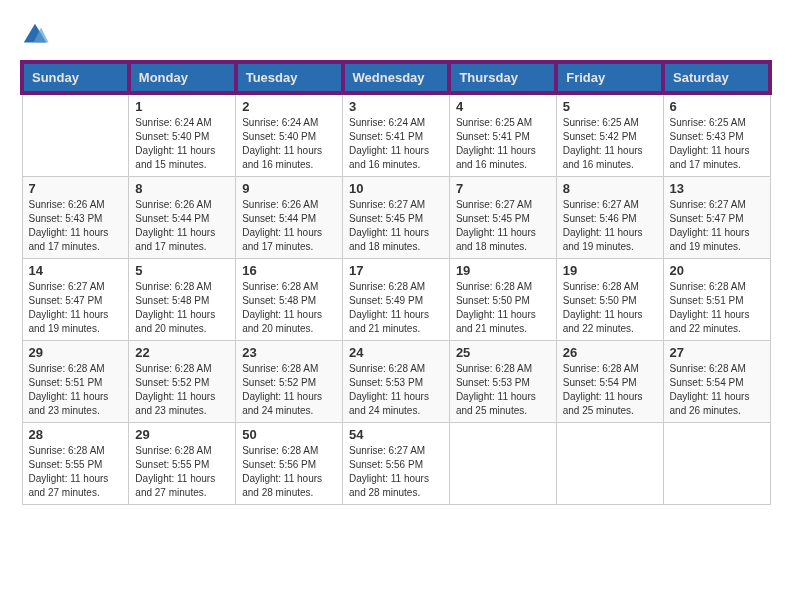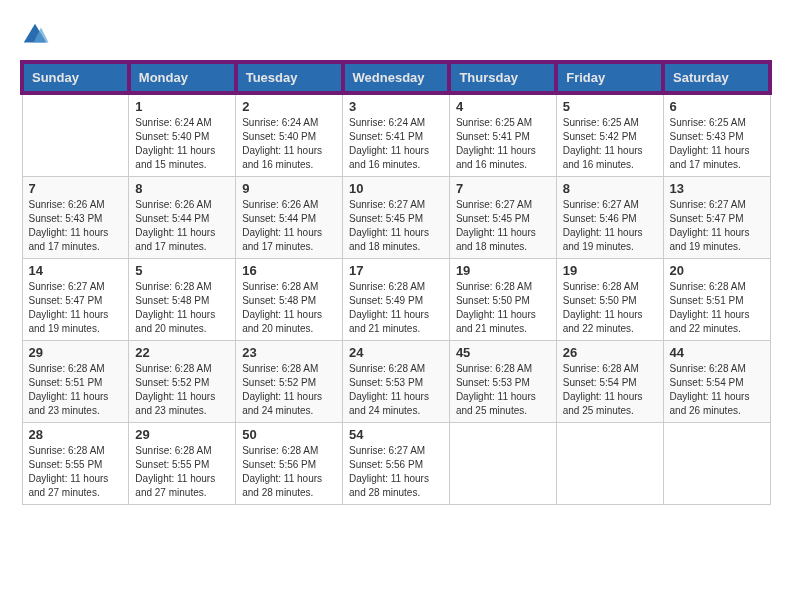--- a/index.html
+++ b/index.html
@@ -296,35 +296,35 @@
 and 24 minutes.</div>
         </td>
         <td>
           <span class="day-number">24</span>
           <div class="cell-info" style="white-space: pre-line;">Sunrise: 6:28 AM
 Sunset: 5:53 PM
 Daylight: 11 hours
 and 24 minutes.</div>
         </td>
         <td>
-          <span class="day-number">45</span>
+          <span class="day-number">25</span>
           <div class="cell-info" style="white-space: pre-line;">Sunrise: 6:28 AM
 Sunset: 5:53 PM
 Daylight: 11 hours
 and 25 minutes.</div>
         </td>
         <td>
           <span class="day-number">26</span>
           <div class="cell-info" style="white-space: pre-line;">Sunrise: 6:28 AM
 Sunset: 5:54 PM
 Daylight: 11 hours
 and 25 minutes.</div>
         </td>
         <td>
-          <span class="day-number">44</span>
+          <span class="day-number">27</span>
           <div class="cell-info" style="white-space: pre-line;">Sunrise: 6:28 AM
 Sunset: 5:54 PM
 Daylight: 11 hours
 and 26 minutes.</div>
         </td>
       </tr>
       <tr>
         <td>
           <span class="day-number">28</span>
           <div class="cell-info" style="white-space: pre-line;">Sunrise: 6:28 AM

